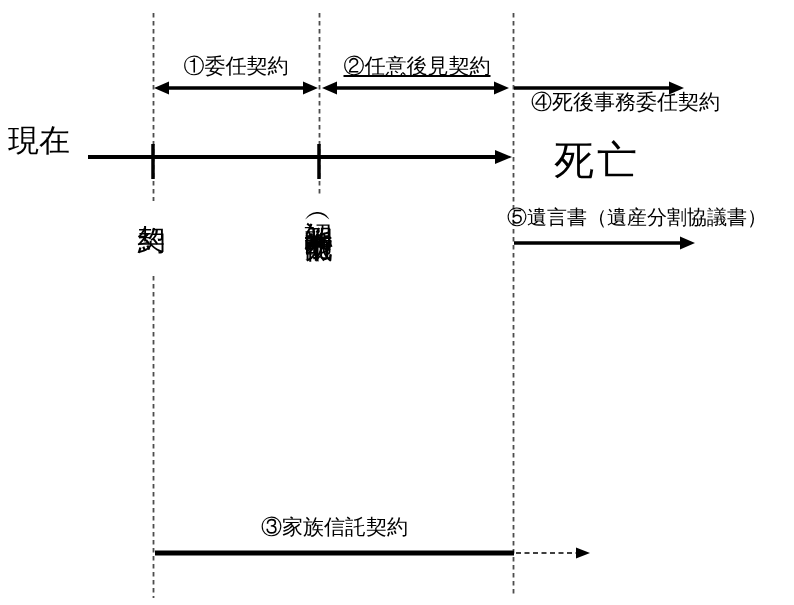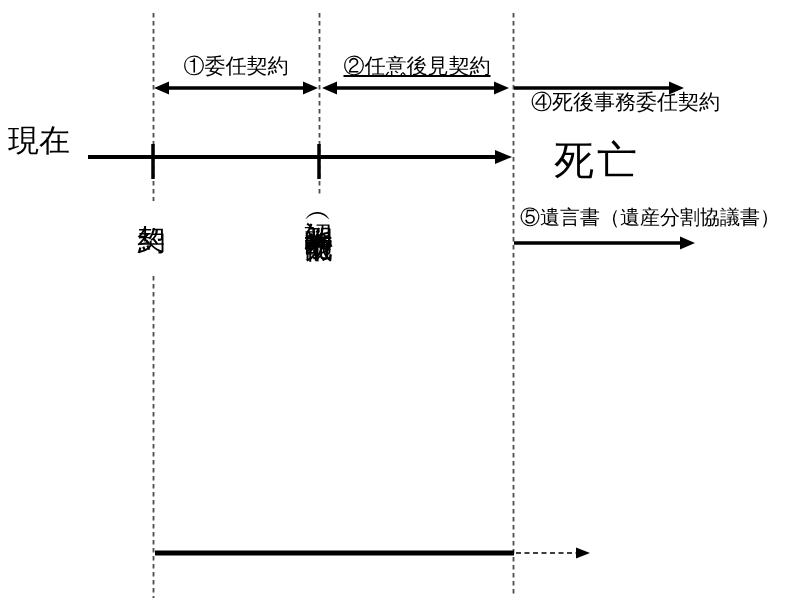--- a/index.html
+++ b/index.html
@@ -81,15 +81,16 @@
 
   <div class="lbl big" style="left:8px; top:124px;">現在</div>
   <div class="lbl big" style="left:526px; top:139px; font-size:40px; letter-spacing:3px;margin-left:28px;">死亡</div>
 
   <div class="lbl vtext" style="left:137px; top:203px;">契約</div>
   <div class="lbl vtext" style="left:304px; top:199px;">認知（判断能力低下）</div>
 
   <div class="lbl small centerbox" style="left:153px; top:55px; width:166px;text-align:center;">①委任契約</div>
   <div class="lbl small centerbox" style="left:321px; top:55px; width:192px;text-decoration:underline;">②任意後見契約</div>
   <div class="lbl small" style="left:531px; top:51px;margin-top:40px;">④死後事務委任契約</div>
-  <div class="lbl small" style="left:520px; top:206px; font-size:20px;">⑤遺言書（遺産分割協議書）</div>
+  <div class="lbl small" style="left:507px; top:206px; font-size:20px;">⑤遺言書（遺産分割協議書）</div>
+  <div class="lbl small centerbox" style="left:155px; top:516px; width:359px;">③家族信託契約</div>
 
 </div>
 
 </body></html>

